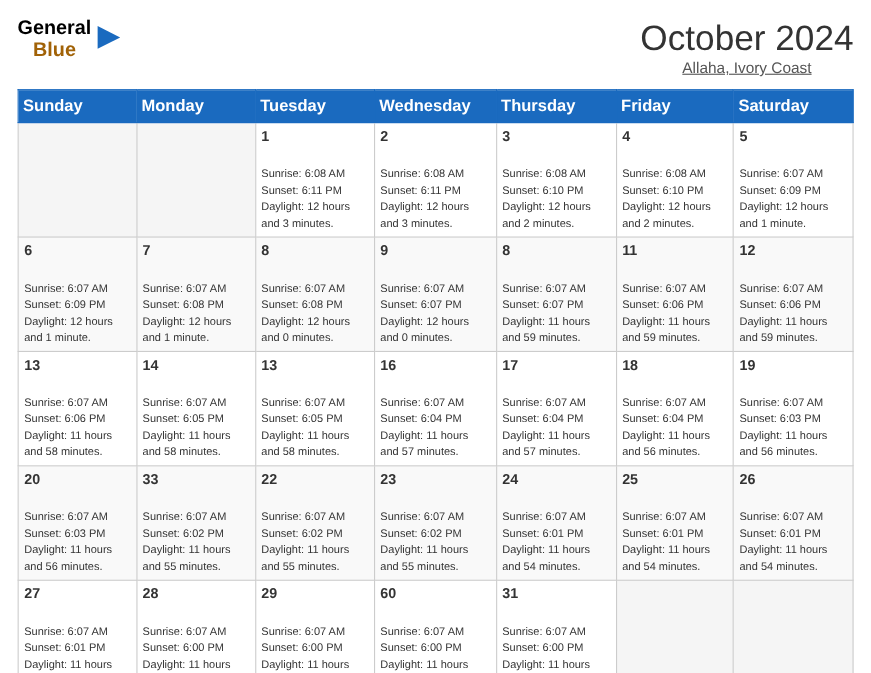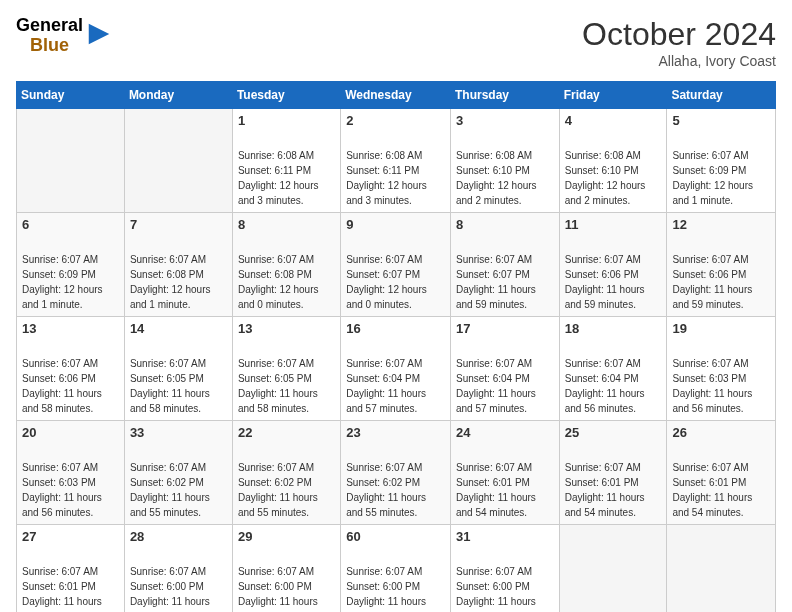--- a/index.html
+++ b/index.html
@@ -29,42 +29,43 @@
       align-items: center;
     }
     .logo-text .blue { color: #a16207; }
     .logo-arrow {
       width: 28px;
       height: 28px;
       margin-left: 2px;
       margin-top: -4px;
     }
     .title-block {
-      text-align: right;
+      text-align: center;
     }
     .month-title {
       font-size: 32px;
       font-weight: normal;
       color: #333;
     }
     .location {
       font-size: 14px;
       color: #555;
+      text-decoration: underline;
     }
     table {
       width: 100%;
       border-collapse: collapse;
       font-size: 10.5px;
     }
     thead tr th {
       background: #1a6abf;
       color: #fff;
       padding: 6px 4px;
       text-align: left;
-      font-size: 12px;
+      font-size: 15px;
       font-weight: bold;
       border: 1px solid #1a6abf;
     }
     tbody tr td {
       border: 1px solid #ccc;
       vertical-align: top;
       padding: 4px 5px;
       width: 113px;
       min-height: 80px;
     }

